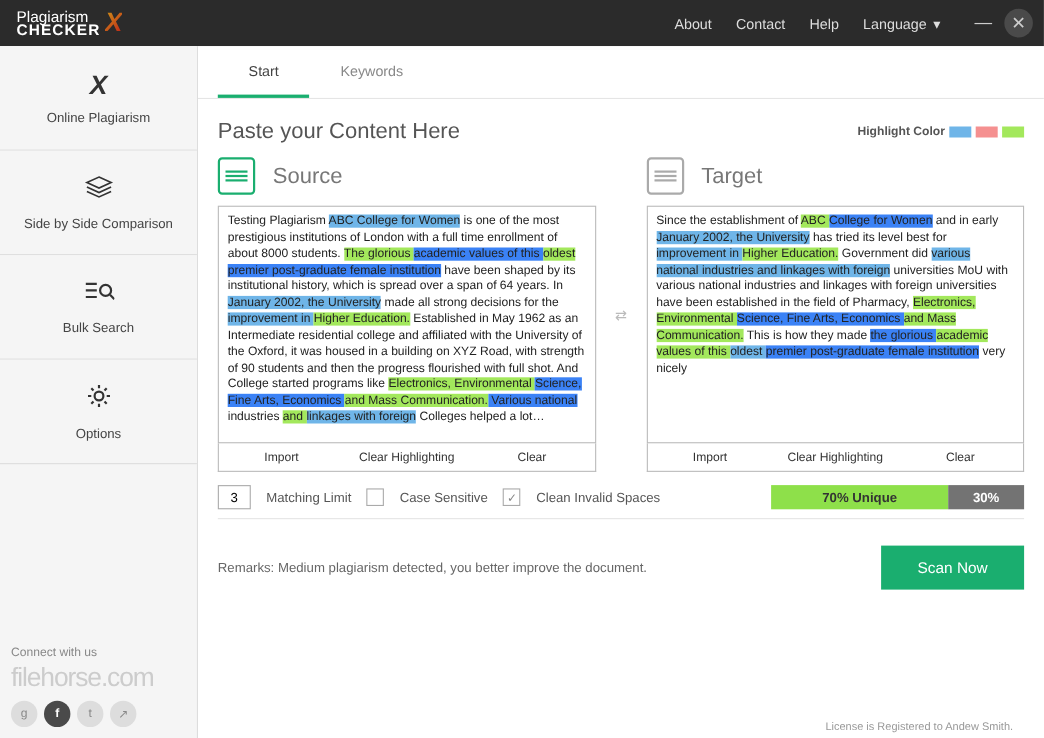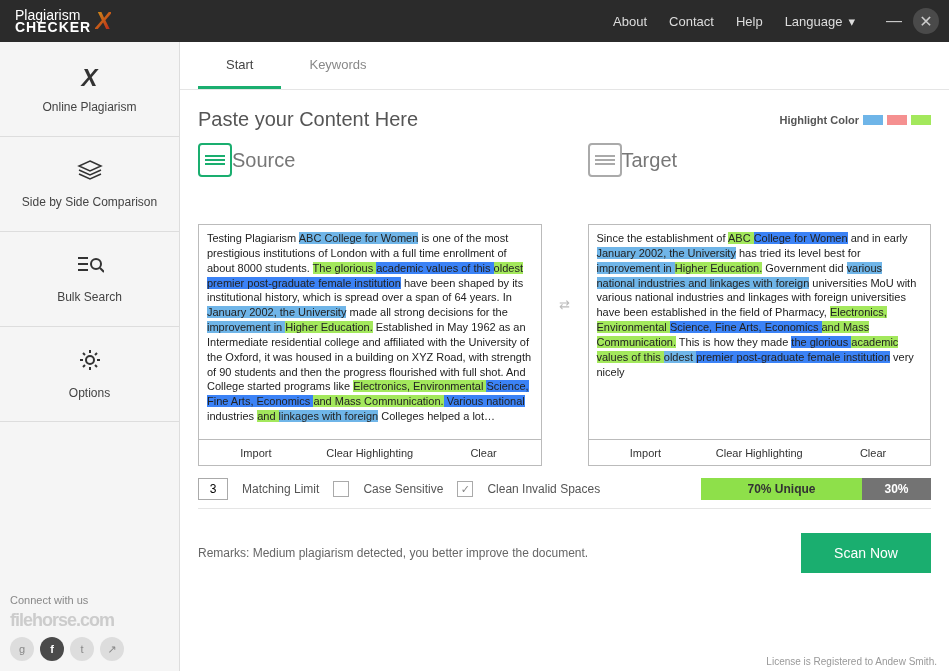--- a/index.html
+++ b/index.html
@@ -15,58 +15,58 @@
 .nav a { color: #ddd; font-size: 13px; cursor: pointer; display: flex; align-items: center; gap: 6px; }
 .winbtn { width: 26px; height: 26px; border-radius: 50%; display: flex; align-items: center; justify-content: center; color: #ccc; cursor: pointer; margin-left: 6px; }
 .winbtn.close { background: #4a4a4a; }
 .body-row { display: flex; height: 629px; }
 .sidebar { width: 180px; background: #f5f5f5; border-right: 1px solid #ddd; display: flex; flex-direction: column; }
 .side-item { height: 95px; border-bottom: 1px solid #ddd; display: flex; flex-direction: column; align-items: center; justify-content: center; gap: 8px; cursor: pointer; color: #444; font-size: 12px; background: #f5f5f5; }
 .side-item.active { background: #f5f5f5; }
 .side-item .icn { font-size: 24px; color: #333; }
 .side-sp { flex: 1; }
 .connect { padding: 8px 10px 4px; color: #888; font-size: 11px; }
-.watermark { padding: 0 10px; color: #ccc; font-size: 18px; font-weight: 700; letter-spacing: -1px; }
+.watermark { padding: 0 10px; color: #ccc; font-size: 24px; font-weight: 400; letter-spacing: -1px; }
 .social { padding: 6px 10px 10px; display: flex; gap: 6px; }
 .social .sbtn { width: 24px; height: 24px; border-radius: 50%; background: #ddd; display: flex; align-items: center; justify-content: center; font-size: 11px; color: #888; cursor: pointer; }
 .social .sbtn.fb { background: #4a4a4a; color: #fff; font-weight: bold; }
 .main { flex: 1; background: #fff; display: flex; flex-direction: column; padding: 0 18px; overflow: hidden; }
 .tabs-row { display: flex; align-items: center; border-bottom: 1px solid #e5e5e5; margin: 0 -18px; padding: 0 18px; height: 48px; }
 .tab { padding: 14px 28px; font-size: 13px; color: #888; cursor: pointer; border-bottom: 3px solid transparent; }
 .tab.active { color: #444; border-bottom-color: #1aae6f; }
 .heading-row { display: flex; align-items: center; justify-content: space-between; padding: 18px 0 12px; }
 .heading { font-size: 20px; font-weight: 300; color: #555; text-align: right; }
 .hl-colors { display: flex; align-items: center; gap: 4px; font-size: 11px; font-weight: 600; color: #555; }
 .hl-colors .sw { width: 20px; height: 10px; }
 .panels { display: flex; gap: 14px; align-items: stretch; }
 .panel { flex: 1; display: flex; flex-direction: column; }
-.panel-head { display: flex; align-items: center; gap: 0; padding-bottom: 10px; }
+.panel-head { display: flex; align-items: center; gap: 16px; padding-bottom: 10px; }
 .panel-head .picn { width: 34px; height: 34px; border: 2px solid #1aae6f; border-radius: 4px; display: flex; flex-direction: column; justify-content: center; align-items: center; gap: 2px; }
 .panel-head .picn.grey { border-color: #aaa; }
 .panel-head .picn .ln { width: 20px; height: 2px; background: #1aae6f; }
 .panel-head .picn.grey .ln { background: #aaa; }
 .panel-title { font-size: 20px; font-weight: 300; color: #777; }
-.tbox { border: 1px solid #bbb; height: 216px; padding: 6px 8px; font-size: 11px; line-height: 1.35; color: #222; overflow: hidden; background: #fff; margin-top: 37px; }
+.tbox { border: 1px solid #bbb; height: 216px; padding: 6px 8px; font-size: 11px; line-height: 1.35; color: #222; overflow: hidden; background: #fff; }
 .tbox .hl-b { background: #6fb5e8; }
 .tbox .hl-r { background: #3b82f6; }
 .tbox .hl-g { background: #a3e85c; }
 .panel-actions { display: flex; border: 1px solid #bbb; border-top: none; height: 26px; }
 .panel-actions .pa { flex: 1; text-align: center; font-size: 11px; color: #333; line-height: 26px; cursor: pointer; }
 .swapcol { width: 18px; display: flex; align-items: center; justify-content: center; color: #bbb; font-size: 13px; }
 .opts-row { display: flex; align-items: center; gap: 14px; padding: 12px 0 8px; font-size: 12px; color: #555; }
 .numbox { width: 30px; height: 22px; border: 1px solid #aaa; text-align: center; font-size: 12px; }
 .chk { width: 16px; height: 16px; border: 1px solid #aaa; display: inline-flex; align-items: center; justify-content: center; font-size: 11px; color: #888; }
 .opts-sp { flex: 1; }
 .bars { display: flex; width: 230px; height: 22px; font-size: 12px; font-weight: 600; color: #333; }
 .bars .bar { display: flex; align-items: center; justify-content: center; }
 .bars .bar.green { background: #8ee04a; flex-basis: 70%; }
 .bars .bar.red { background: #737373; flex-basis: 30%; color: #fff; }
 .remarks-row { border-top: 1px solid #e5e5e5; padding: 24px 0 0; display: flex; align-items: center; font-size: 12px; color: #666; }
 .scan-btn { margin-left: auto; width: 130px; height: 40px; background: #1aae6f; color: #fff; font-size: 14px; display: flex; align-items: center; justify-content: center; cursor: pointer; }
-.footer-line { position: absolute; right: 12px; bottom: 4px; font-size: 10px; color: #999; }
+.footer-line { position: absolute; right: 28px; bottom: 4px; font-size: 10px; color: #999; }
 </style>
 </head>
 <body>
 
 <div class="header">
   <div class="logo">
     <div class="logo-text">
       <span class="top">Plagiarism</span>
       <span class="bot">CHECKER</span>
     </div>

